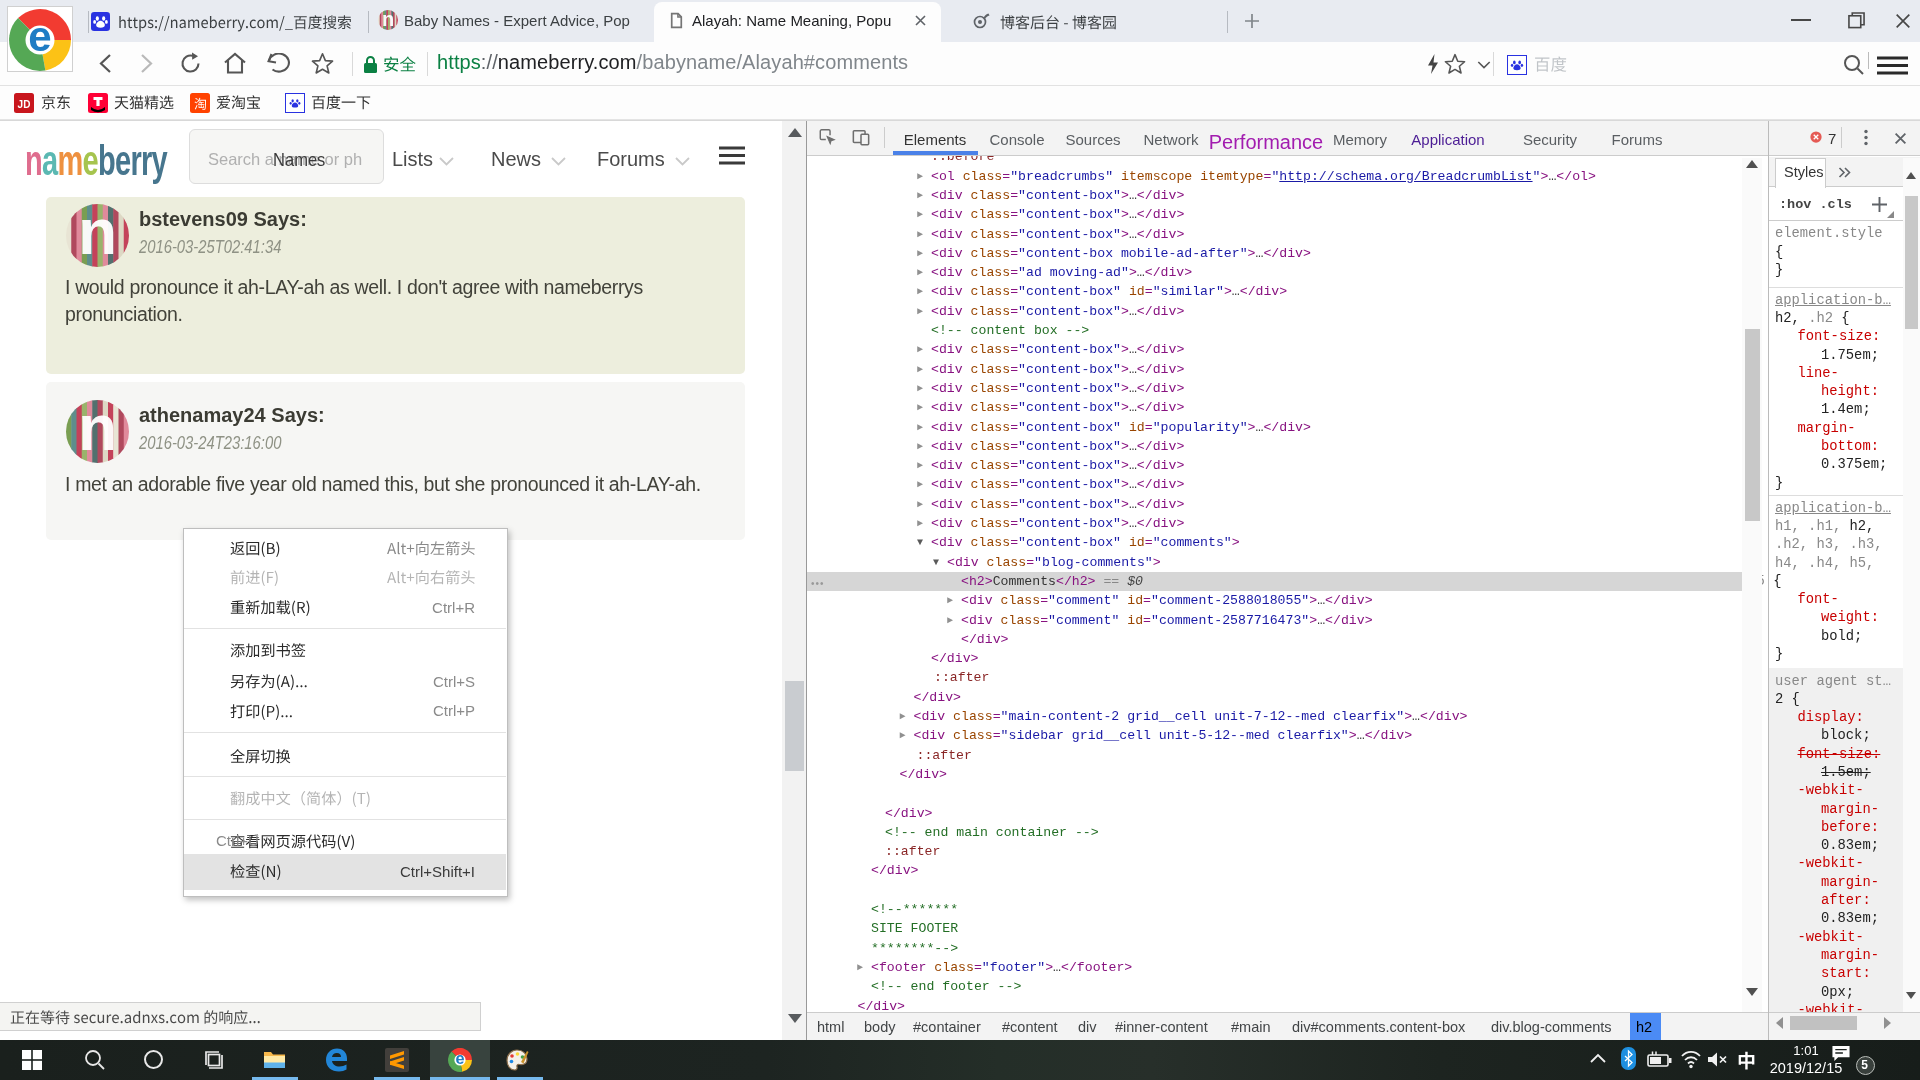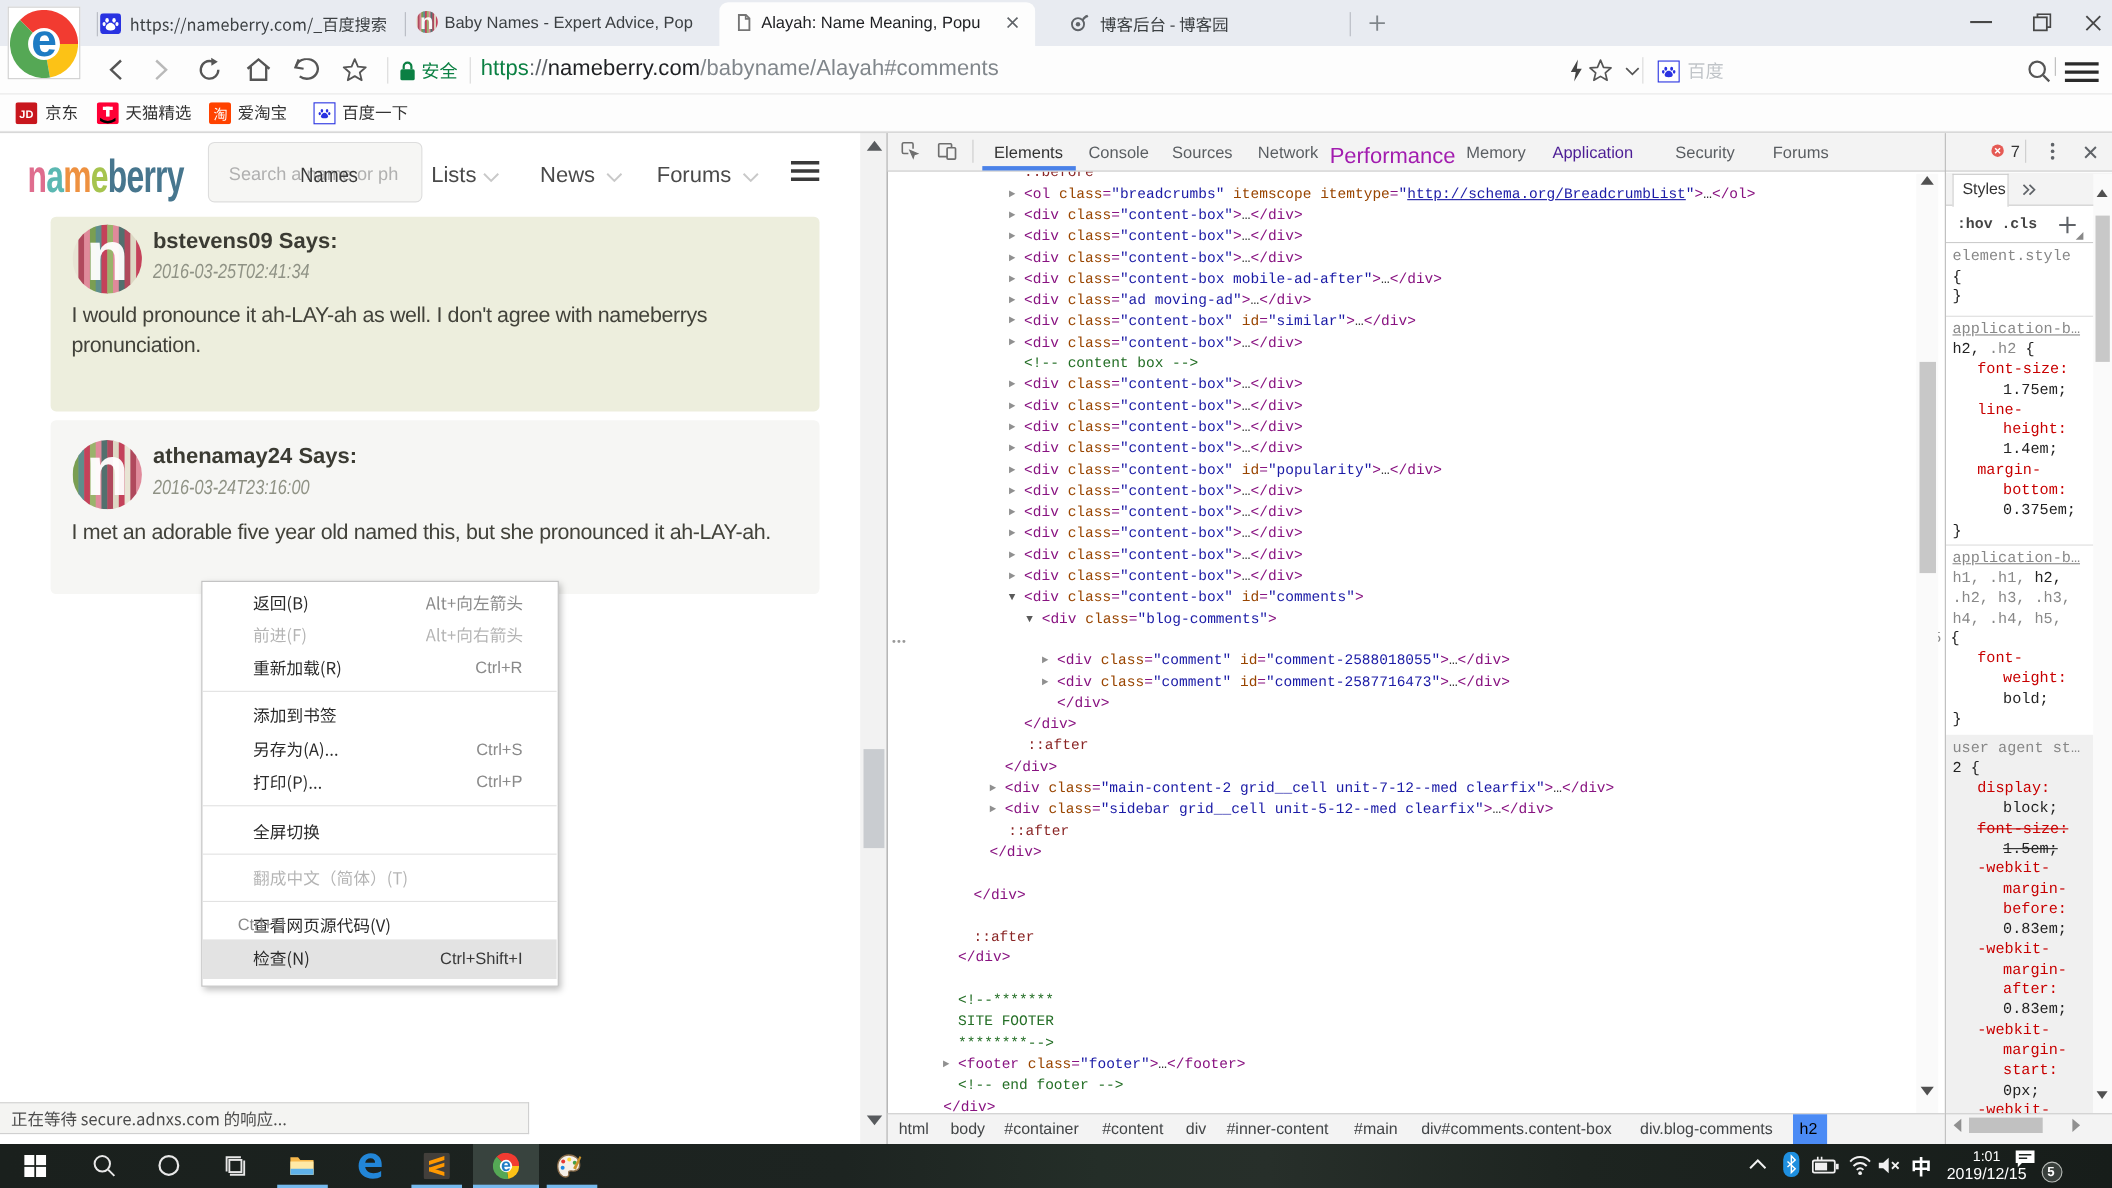--- a/index.html
+++ b/index.html
@@ -302,32 +302,34 @@
     <div class="dtrow" style="top:257.9px;padding-left:110px"><span class="ar" style="color:#909090">►</span><span class="t">&lt;div</span> <span class="at">class</span><span class="t">=</span><span class="v">"content-box"</span><span class="t">&gt;</span><span class="el">…</span><span class="t">&lt;/div&gt;</span></div>
     <div class="dtrow" style="top:277.2px;padding-left:110px"><span class="ar" style="color:#909090">►</span><span class="t">&lt;div</span> <span class="at">class</span><span class="t">=</span><span class="v">"content-box"</span><span class="t">&gt;</span><span class="el">…</span><span class="t">&lt;/div&gt;</span></div>
     <div class="dtrow" style="top:296.5px;padding-left:110px"><span class="ar" style="color:#909090">►</span><span class="t">&lt;div</span> <span class="at">class</span><span class="t">=</span><span class="v">"content-box"</span> <span class="at">id</span><span class="t">=</span><span class="v">"popularity"</span><span class="t">&gt;</span><span class="el">…</span><span class="t">&lt;/div&gt;</span></div>
     <div class="dtrow" style="top:315.8px;padding-left:110px"><span class="ar" style="color:#909090">►</span><span class="t">&lt;div</span> <span class="at">class</span><span class="t">=</span><span class="v">"content-box"</span><span class="t">&gt;</span><span class="el">…</span><span class="t">&lt;/div&gt;</span></div>
     <div class="dtrow" style="top:335.1px;padding-left:110px"><span class="ar" style="color:#909090">►</span><span class="t">&lt;div</span> <span class="at">class</span><span class="t">=</span><span class="v">"content-box"</span><span class="t">&gt;</span><span class="el">…</span><span class="t">&lt;/div&gt;</span></div>
     <div class="dtrow" style="top:354.4px;padding-left:110px"><span class="ar" style="color:#909090">►</span><span class="t">&lt;div</span> <span class="at">class</span><span class="t">=</span><span class="v">"content-box"</span><span class="t">&gt;</span><span class="el">…</span><span class="t">&lt;/div&gt;</span></div>
     <div class="dtrow" style="top:373.7px;padding-left:110px"><span class="ar" style="color:#909090">►</span><span class="t">&lt;div</span> <span class="at">class</span><span class="t">=</span><span class="v">"content-box"</span><span class="t">&gt;</span><span class="el">…</span><span class="t">&lt;/div&gt;</span></div>
     <div class="dtrow" style="top:393.0px;padding-left:110px"><span class="ar" style="color:#909090">►</span><span class="t">&lt;div</span> <span class="at">class</span><span class="t">=</span><span class="v">"content-box"</span><span class="t">&gt;</span><span class="el">…</span><span class="t">&lt;/div&gt;</span></div>
     <div class="dtrow" style="top:412.3px;padding-left:110px"><span class="ar" style="color:#5a5a5a">▼</span><span class="t">&lt;div</span> <span class="at">class</span><span class="t">=</span><span class="v">"content-box"</span> <span class="at">id</span><span class="t">=</span><span class="v">"comments"</span><span class="t">&gt;</span></div>
     <div class="dtrow" style="top:431.6px;padding-left:126px"><span class="ar" style="color:#5a5a5a">▼</span><span class="t">&lt;div</span> <span class="at">class</span><span class="t">=</span><span class="v">"blog-comments"</span><span class="t">&gt;</span></div>
+    <div class="dtrow" style="top:450.9px;background:#d6d6d6;padding-left:154px"><span class="t">&lt;h2&gt;</span><span class="el">Comments</span><span class="t">&lt;/h2&gt;</span><span style="color:#888"> == </span><span style="color:#444;font-style:italic">$0</span></div>
     <div class="ab" style="left:4px;top:456.90000000000003px;color:#999;font-size:10px;letter-spacing:1px">•••</div>
     <div class="dtrow" style="top:470.2px;padding-left:140px"><span class="ar" style="color:#909090">►</span><span class="t">&lt;div</span> <span class="at">class</span><span class="t">=</span><span class="v">"comment"</span> <span class="at">id</span><span class="t">=</span><span class="v">"comment-2588018055"</span><span class="t">&gt;</span><span class="el">…</span><span class="t">&lt;/div&gt;</span></div>
     <div class="dtrow" style="top:489.5px;padding-left:140px"><span class="ar" style="color:#909090">►</span><span class="t">&lt;div</span> <span class="at">class</span><span class="t">=</span><span class="v">"comment"</span> <span class="at">id</span><span class="t">=</span><span class="v">"comment-2587716473"</span><span class="t">&gt;</span><span class="el">…</span><span class="t">&lt;/div&gt;</span></div>
     <div class="dtrow" style="top:508.8px;padding-left:154px"><span class="t">&lt;/div&gt;</span></div>
     <div class="dtrow" style="top:528.1px;padding-left:124px"><span class="t">&lt;/div&gt;</span></div>
     <div class="dtrow" style="top:547.4px;padding-left:127px"><span class="ps">::after</span></div>
     <div class="dtrow" style="top:566.7px;padding-left:106.5px"><span class="t">&lt;/div&gt;</span></div>
     <div class="dtrow" style="top:586.0px;padding-left:92.5px"><span class="ar" style="color:#909090">►</span><span class="t">&lt;div</span> <span class="at">class</span><span class="t">=</span><span class="v">"main-content-2 grid__cell unit-7-12--med clearfix"</span><span class="t">&gt;</span><span class="el">…</span><span class="t">&lt;/div&gt;</span></div>
     <div class="dtrow" style="top:605.3px;padding-left:92.5px"><span class="ar" style="color:#909090">►</span><span class="t">&lt;div</span> <span class="at">class</span><span class="t">=</span><span class="v">"sidebar grid__cell unit-5-12--med clearfix"</span><span class="t">&gt;</span><span class="el">…</span><span class="t">&lt;/div&gt;</span></div>
     <div class="dtrow" style="top:624.6px;padding-left:109.5px"><span class="ps">::after</span></div>
     <div class="dtrow" style="top:643.9px;padding-left:92.5px"><span class="t">&lt;/div&gt;</span></div>
     <div class="dtrow" style="top:682.5px;padding-left:78px"><span class="t">&lt;/div&gt;</span></div>
+    <div class="dtrow" style="top:701.8px;padding-left:78px"><span class="cm">&lt;!-- end main container --&gt;</span></div>
     <div class="dtrow" style="top:721.1px;padding-left:78px"><span class="ps">::after</span></div>
     <div class="dtrow" style="top:740.4px;padding-left:64px"><span class="t">&lt;/div&gt;</span></div>
     <div class="dtrow" style="top:779.0px;padding-left:64px"><span class="cm">&lt;!--*******</span></div>
     <div class="dtrow" style="top:798.3px;padding-left:64px"><span class="cm">SITE FOOTER</span></div>
     <div class="dtrow" style="top:817.6px;padding-left:64px"><span class="cm">********--&gt;</span></div>
     <div class="dtrow" style="top:836.9px;padding-left:50px"><span class="ar" style="color:#909090">►</span><span class="t">&lt;footer</span> <span class="at">class</span><span class="t">=</span><span class="v">"footer"</span><span class="t">&gt;</span><span class="el">…</span><span class="t">&lt;/footer&gt;</span></div>
     <div class="dtrow" style="top:856.2px;padding-left:64px"><span class="cm">&lt;!-- end footer --&gt;</span></div>
     <div class="dtrow" style="top:875.5px;padding-left:50.5px"><span class="t">&lt;/div&gt;</span></div>
   </div>
 <div id="dtborder"></div>

